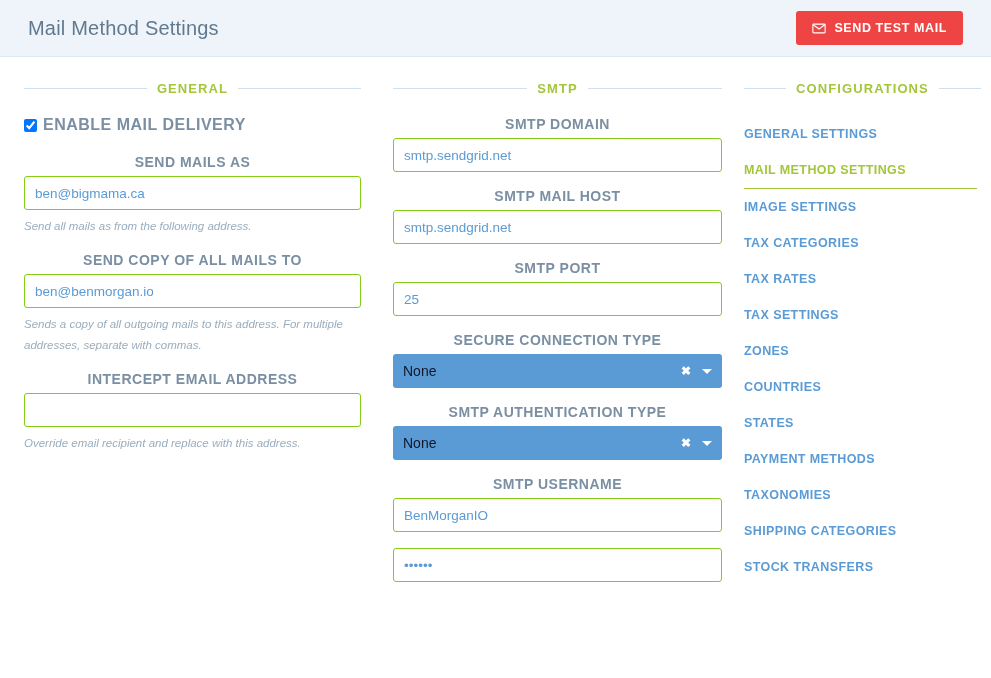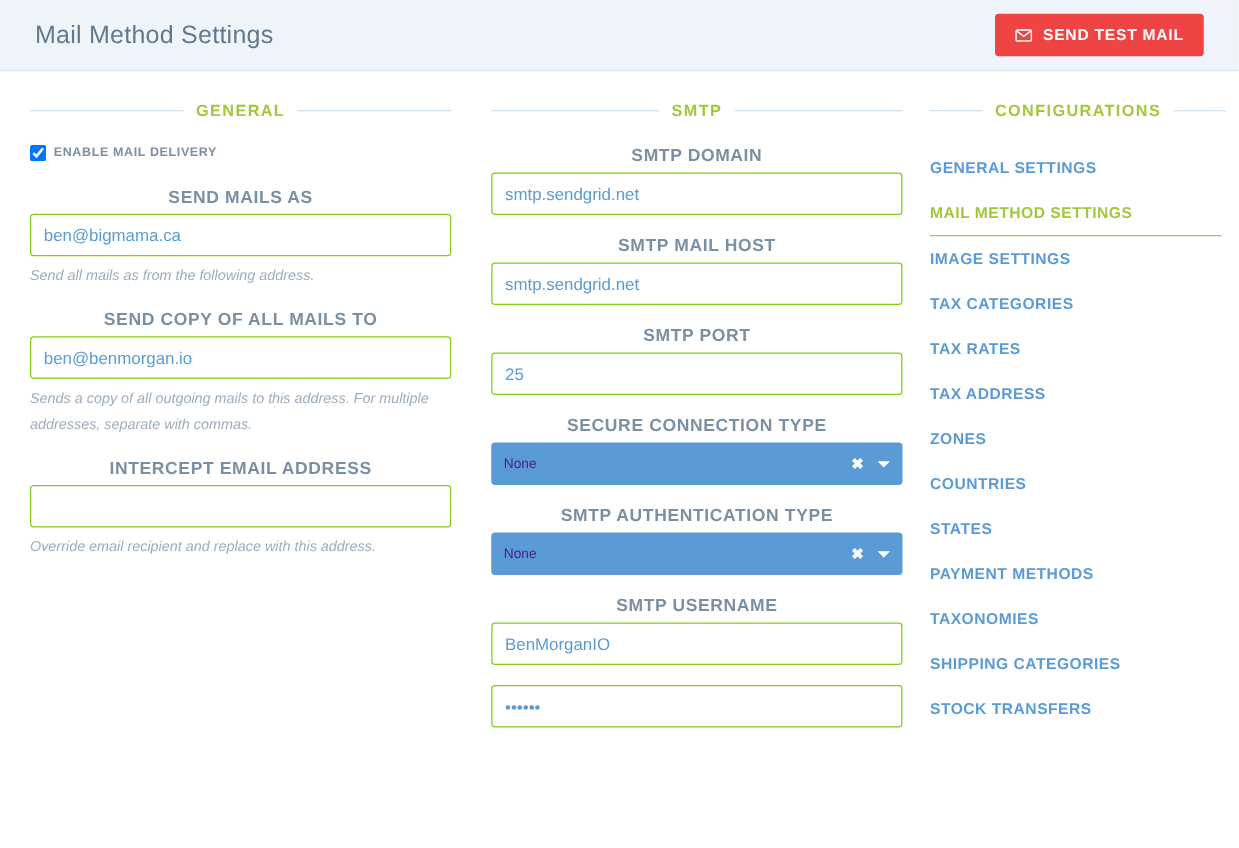--- a/index.html
+++ b/index.html
@@ -121,42 +121,42 @@
     display: flex;
     align-items: center;
     gap: 6px;
     margin-bottom: 20px;
   }
   .check-row input[type=checkbox] {
     width: 13px; height: 13px; margin: 0;
     cursor: pointer;
   }
   .check-label {
-    font-size: 10px;
+    font-size: 16px;
     font-weight: bold;
     color: #7b8fa3;
     letter-spacing: .5px;
     cursor: pointer;
   }
 
   
   .select2 {
     width: 100%;
     height: 34px;
     background: #5b9bd5;
     border-radius: 3px;
     display: flex;
     align-items: center;
     padding: 0 10px;
     cursor: pointer;
     position: relative;
   }
   .select2-value {
-    color: #4c1d95;
-    font-size: 11px;
+    color: #0f172a;
+    font-size: 14px;
     flex: 1;
   }
   .select2-clear {
     color: #ffffff;
     font-size: 12px;
     font-weight: bold;
     padding: 0 9px;
     line-height: 1;
     cursor: pointer;
   }
@@ -325,21 +325,21 @@
     <div class="col-configs">
       <div class="section-head narrow">
         <span>CONFIGURATIONS</span>
       </div>
       <div class="config-list">
         <a class="config-item">GENERAL SETTINGS</a>
         <a class="config-item active">MAIL METHOD SETTINGS</a>
         <a class="config-item">IMAGE SETTINGS</a>
         <a class="config-item">TAX CATEGORIES</a>
         <a class="config-item">TAX RATES</a>
-        <a class="config-item">TAX ADDRESS</a>
+        <a class="config-item">TAX SETTINGS</a>
         <a class="config-item">ZONES</a>
         <a class="config-item">COUNTRIES</a>
         <a class="config-item">STATES</a>
         <a class="config-item">PAYMENT METHODS</a>
         <a class="config-item">TAXONOMIES</a>
         <a class="config-item">SHIPPING CATEGORIES</a>
         <a class="config-item">STOCK TRANSFERS</a>
       </div>
     </div>
 

